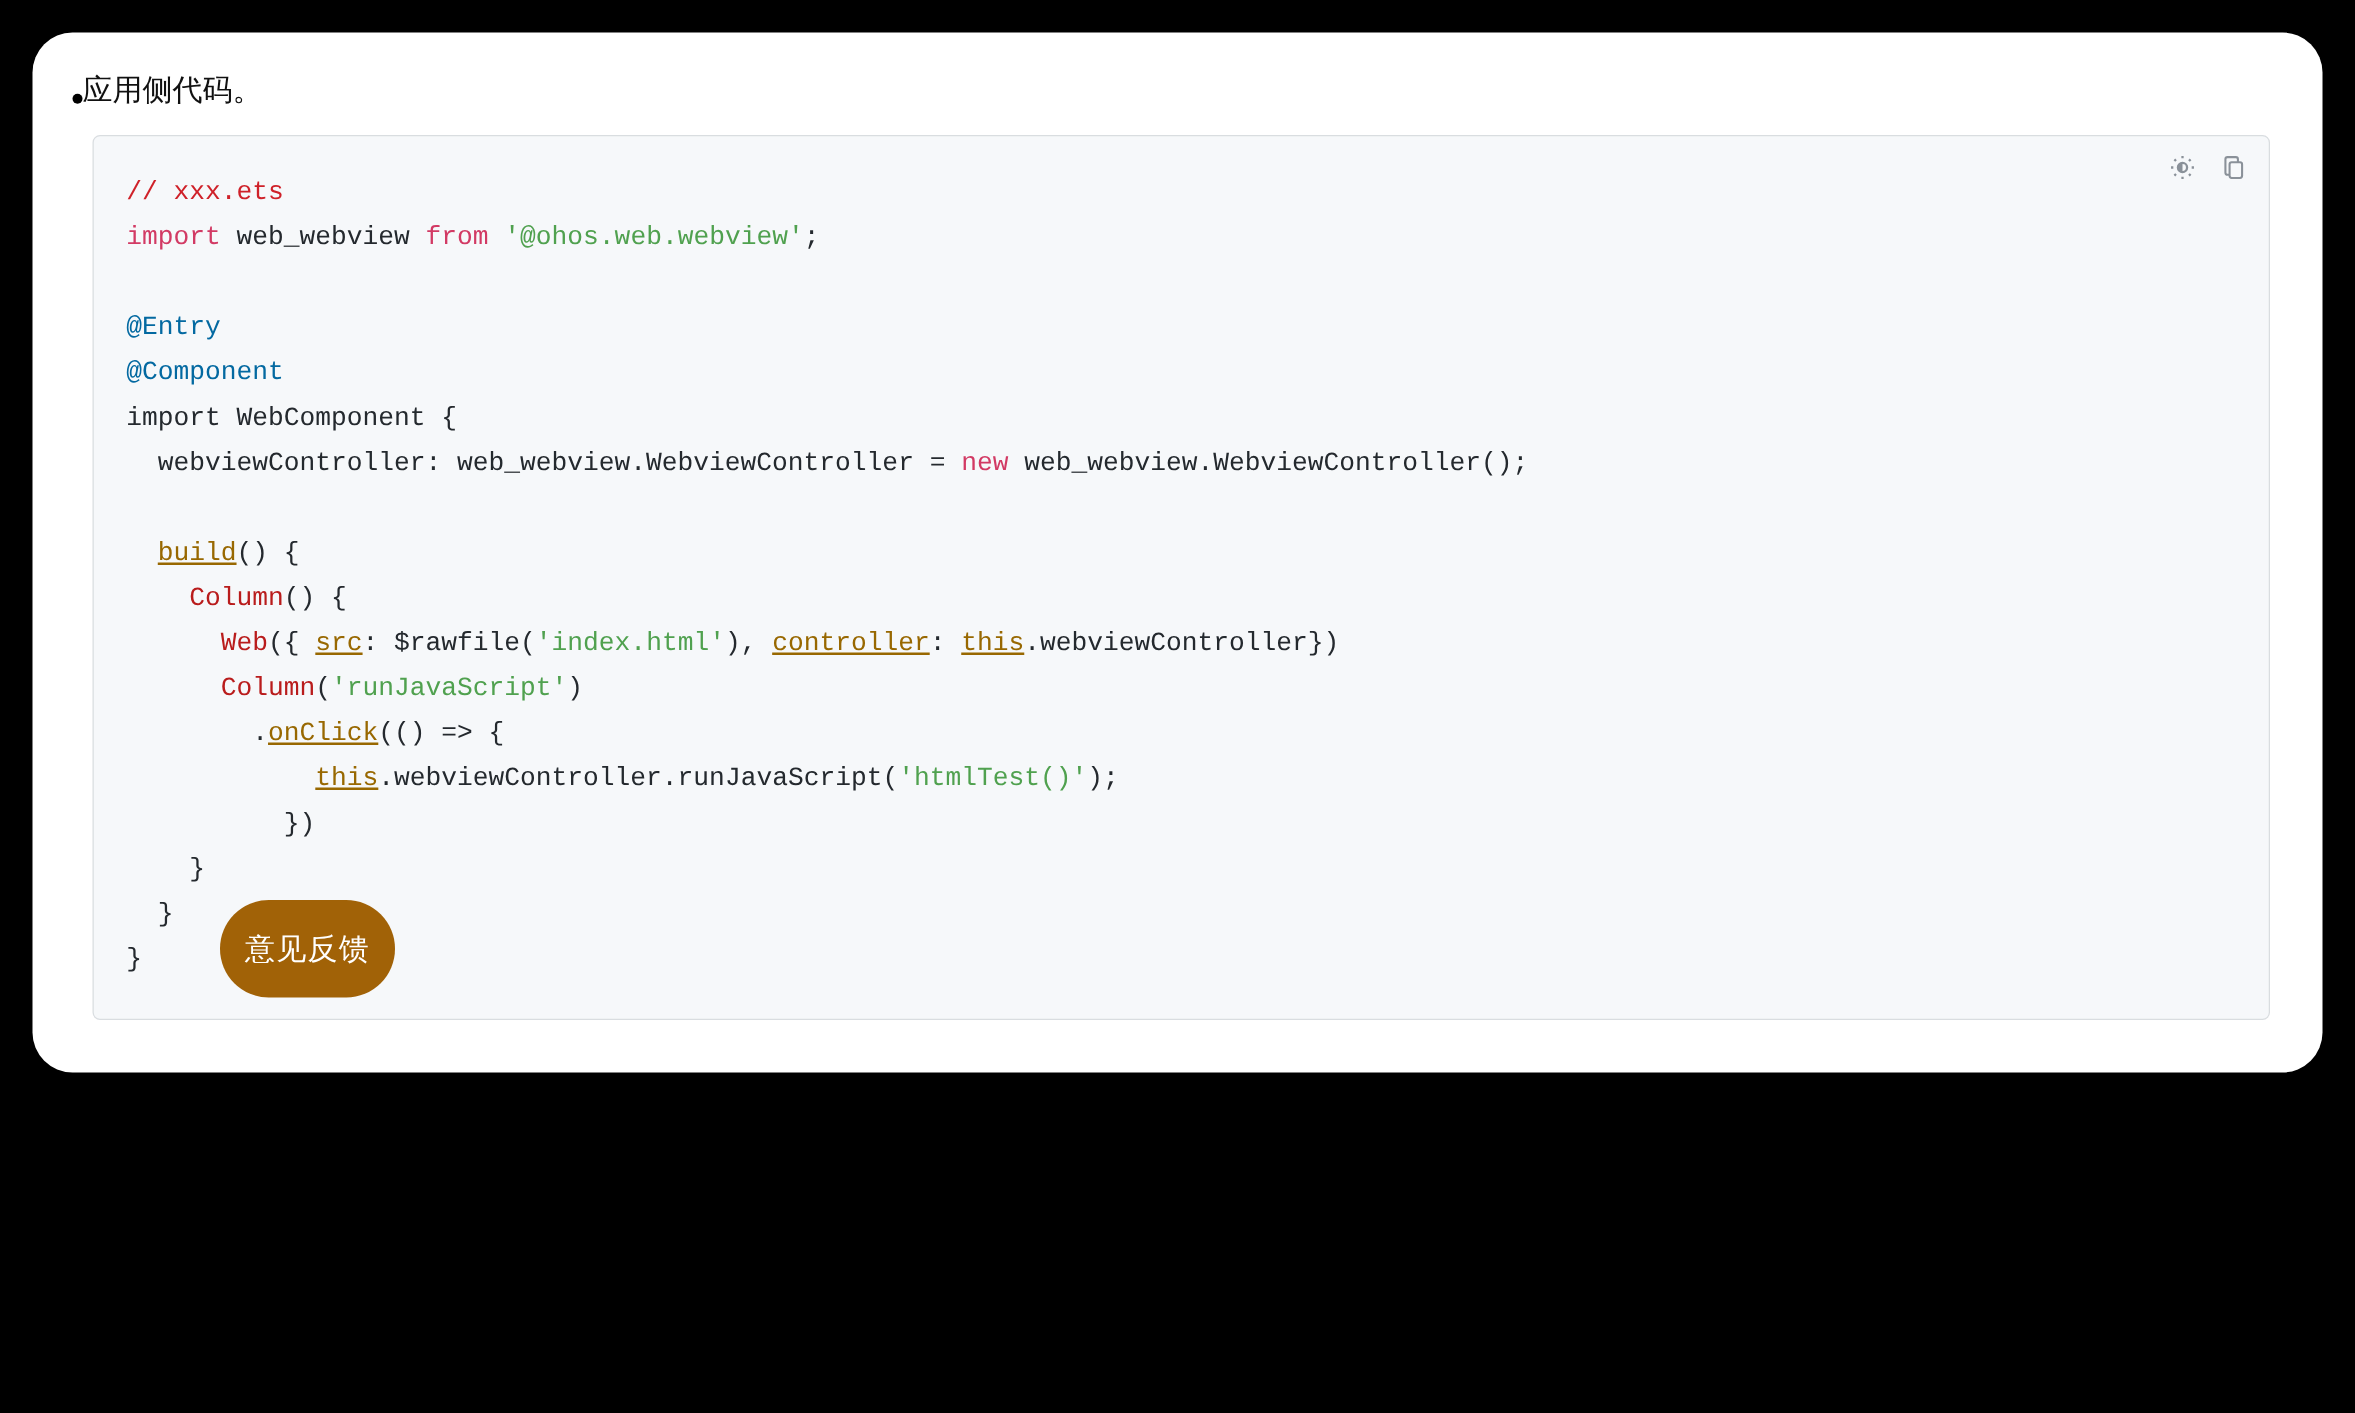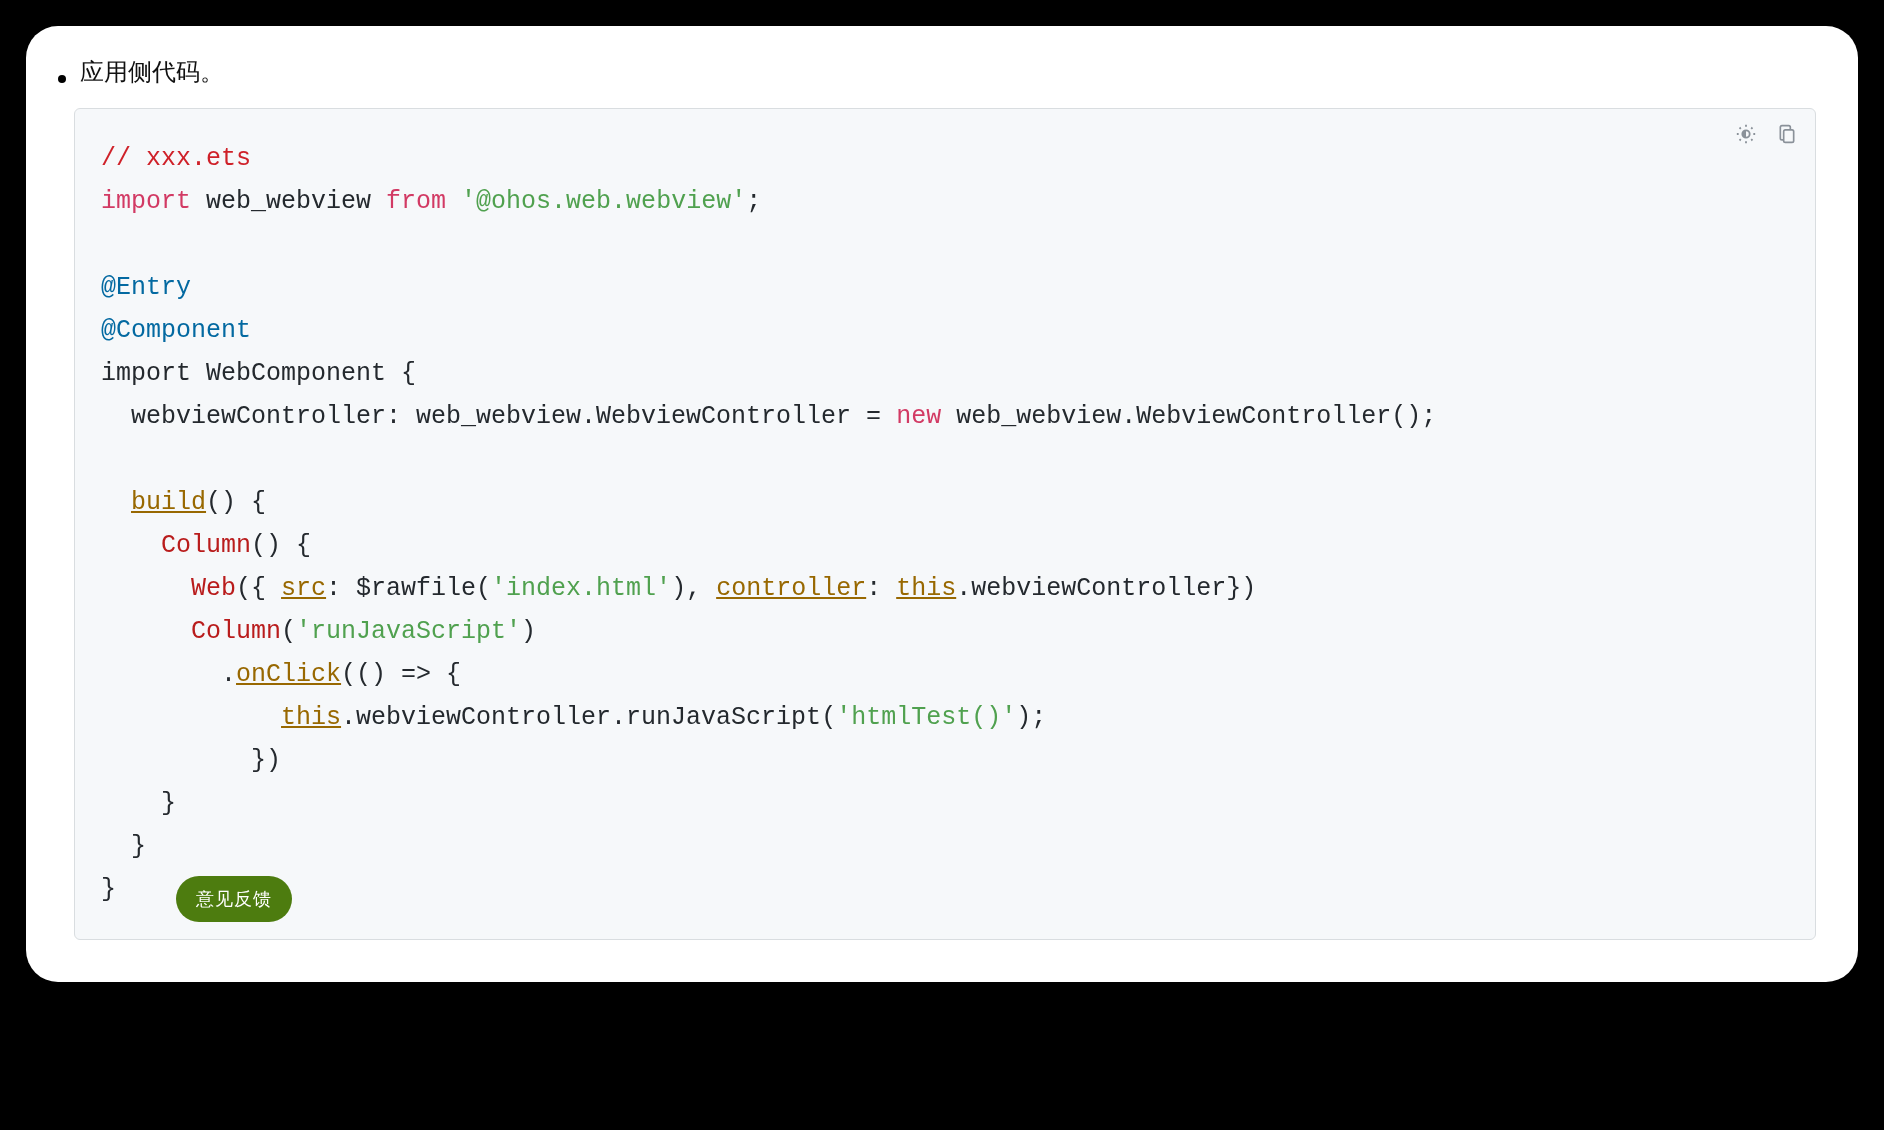--- a/index.html
+++ b/index.html
@@ -13,21 +13,20 @@
     background: #fff;
     margin: 26px;
     border-radius: 32px;
     padding: 28px 42px 42px 42px;
     position: relative;
     min-height: 780px;
   }
   .bullet-row {
     display: flex;
     align-items: center;
-    gap: 14px;
     margin-bottom: 18px;
   }
   .bullet-dot {
     width: 8px;
     height: 8px;
     background: #000;
     border-radius: 50%;
     margin-top: 14px;
     flex-shrink: 0;
     margin-left: -10px;
@@ -37,21 +36,21 @@
     color: #111;
     line-height: 1.5;
   }
   .code-block {
     background: #f6f8fa;
     border: 1px solid #d9dde0;
     border-radius: 6px;
     padding: 28px 26px 28px 26px;
     position: relative;
     font-family: "SFMono-Regular", Consolas, "Liberation Mono", Menlo, monospace;
-    font-size: 25px;
+    font-size: 21px;
     line-height: 1.72;
     color: #24292e;
     overflow: hidden;
     margin-left: 6px;
   }
   .code-actions {
     position: absolute;
     top: 14px;
     right: 18px;
     display: flex;
@@ -67,24 +66,24 @@
   .tok-k { color: #d23a64; }      
   .tok-s { color: #50a14f; }      
   .tok-a { color: #0369a1; }      
   .tok-attr { color: #986801; text-decoration: underline; }   
   .tok-fn { color: #b91c1c; }     
   pre { margin: 0; white-space: pre; font-family: inherit; }
   .feedback-pill {
     position: absolute;
     left: 150px;
     bottom: 60px;
-    background: #4d7c0f;
+    background: #a16207;
     color: #fff;
-    font-size: 18px;
-    padding: 11px 20px;
+    font-size: 24px;
+    padding: 23px 20px;
     border-radius: 999px;
     cursor: pointer;
     letter-spacing: 1px;
   }
 </style>
 </head>
 <body>
 
 <div class="page-card">
 

